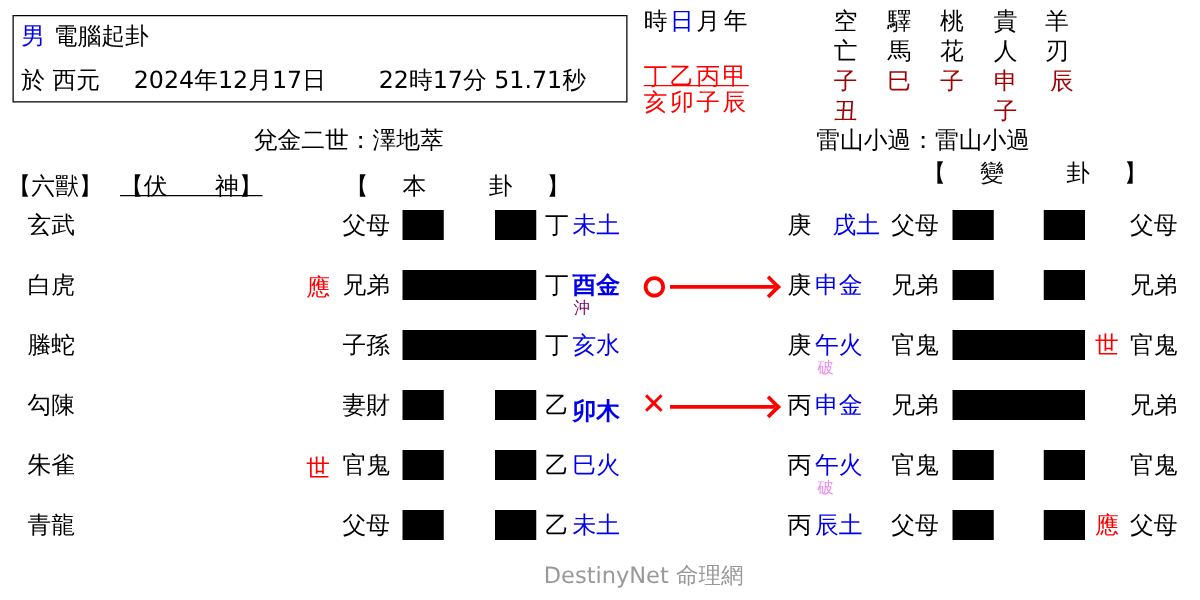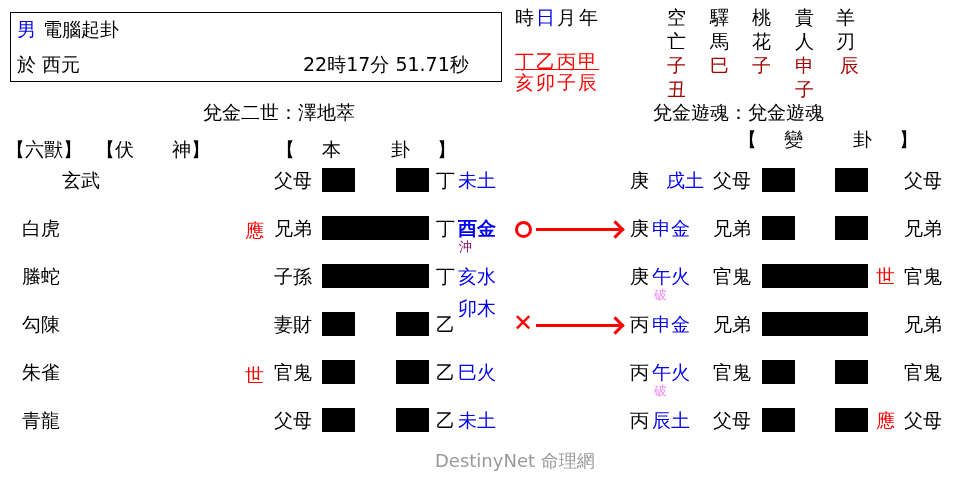--- a/index.html
+++ b/index.html
@@ -19,20 +19,21 @@
   .arrow-head { position:absolute; width:10px; height:10px; border-top:3px solid #ff0000; border-right:3px solid #ff0000; transform:rotate(45deg); }
   .circle { position:absolute; width:11px; height:11px; border:3px solid #ff0000; border-radius:50%; }
 </style>
 </head>
 <body>
 
 <div class="info-box">
   <span class="abs blue" style="left:6px;top:7px;">男</span>
   <span class="abs" style="left:32px;top:7px;">電腦起卦</span>
   <span class="abs" style="left:6px;top:42px;">於 西元</span>
+  <span class="abs" style="left:96px;top:42px;">2024年12月17日</span>
   <span class="abs" style="left:292px;top:42px;text-align:right;">22時17分 51.71秒</span>
 </div>
 
 <div>
   <span class="abs" style="left:515px;top:8px;">時</span>
   <span class="abs blue" style="left:536px;top:8px;">日</span>
   <span class="abs" style="left:557px;top:8px;">月</span>
   <span class="abs" style="left:579px;top:8px;">年</span>
 </div>
 <span class="abs red" style="left:515px;top:52px;letter-spacing:2px;text-decoration:underline;">丁乙丙甲</span>
@@ -56,29 +57,29 @@
   <span class="abs" style="left:795px;top:32px;">人</span>
   <span class="abs dred" style="left:795px;top:56px;">申</span>
   <span class="abs dred" style="left:795px;top:80px;">子</span>
 
   <span class="abs" style="left:836px;top:8px;">羊</span>
   <span class="abs" style="left:836px;top:32px;">刃</span>
   <span class="abs dred" style="left:840px;top:56px;">辰</span>
 </div>
 
 <span class="abs" style="left:203px;top:103px;">兌金二世：澤地萃</span>
-<span class="abs" style="left:653px;top:103px;">兌金遊魂：兌金遊魂</span>
+<span class="abs" style="left:653px;top:103px;">雷山小過：雷山小過</span>
 
 <span class="abs" style="left:6px;top:140px;">【六獸】</span>
-<span class="abs" style="left:96px;top:140px;">【伏　　神】</span>
+<span class="abs" style="left:96px;top:140px;text-decoration:underline;">【伏　　神】</span>
 <span class="abs" style="left:276px;top:140px;letter-spacing:4px;">【　本　　卦　】</span>
 <span class="abs" style="left:738px;top:130px;letter-spacing:4px;">【　變　　卦　】</span>
 
 <div>
-  <span class="abs" style="left:22px;top:171px;margin-left:40px;">玄武</span>
+  <span class="abs" style="left:22px;top:171px;">玄武</span>
   <span class="abs" style="left:274px;top:171px;">父母</span>
   <div class="bar" style="left:322px;top:168px;width:33px;"></div>
   <div class="bar" style="left:396px;top:168px;width:33px;"></div>
   <span class="abs" style="left:436px;top:171px;">丁</span>
   <span class="abs blue" style="left:458px;top:171px;">未土</span>
   <span class="abs" style="left:630px;top:171px;">庚</span>
   <span class="abs blue" style="left:666px;top:171px;">戌土</span>
   <span class="abs" style="left:713px;top:171px;">父母</span>
   <div class="bar" style="left:762px;top:168px;width:33px;"></div>
   <div class="bar" style="left:835px;top:168px;width:33px;"></div>
@@ -118,21 +119,21 @@
   <span class="abs red" style="left:876px;top:267px;">世</span>
   <span class="abs" style="left:904px;top:267px;">官鬼</span>
 </div>
 
 <div>
   <span class="abs" style="left:22px;top:315px;">勾陳</span>
   <span class="abs" style="left:274px;top:315px;">妻財</span>
   <div class="bar" style="left:322px;top:312px;width:33px;"></div>
   <div class="bar" style="left:396px;top:312px;width:33px;"></div>
   <span class="abs" style="left:436px;top:315px;">乙</span>
-  <span class="abs blue" style="left:458px;top:299px;">卯木</span>
+  <span class="abs blue" style="left:458px;top:320px;font-weight:bold;">卯木</span>
   <span class="abs red" style="left:513px;top:311px;font-size:24px;font-weight:bold;">✕</span>
   <div class="arrow-line" style="left:536px;top:324px;width:84px;"></div>
   <div class="arrow-head" style="left:609px;top:319px;"></div>
   <span class="abs" style="left:630px;top:315px;">丙</span>
   <span class="abs blue" style="left:652px;top:315px;">申金</span>
   <span class="abs" style="left:713px;top:315px;">兄弟</span>
   <div class="bar" style="left:762px;top:312px;width:106px;"></div>
   <span class="abs" style="left:904px;top:315px;">兄弟</span>
 </div>
 

